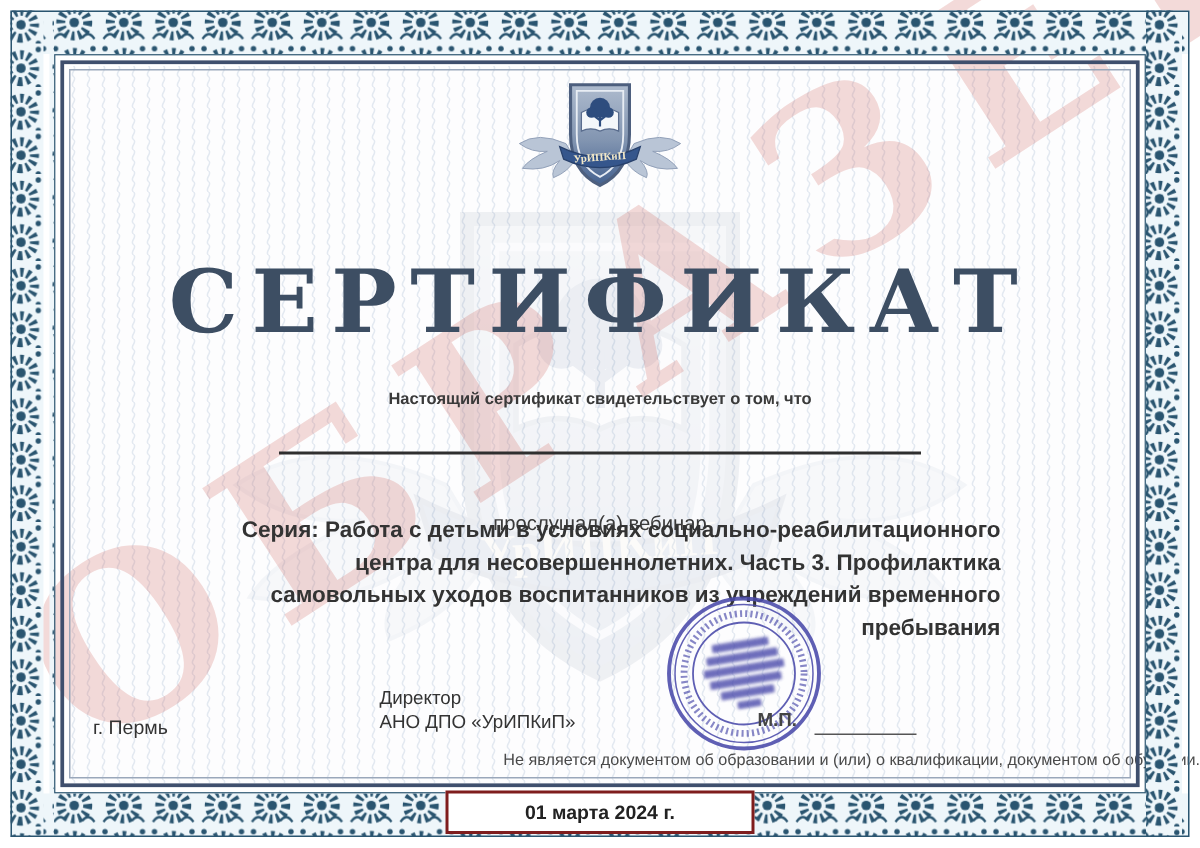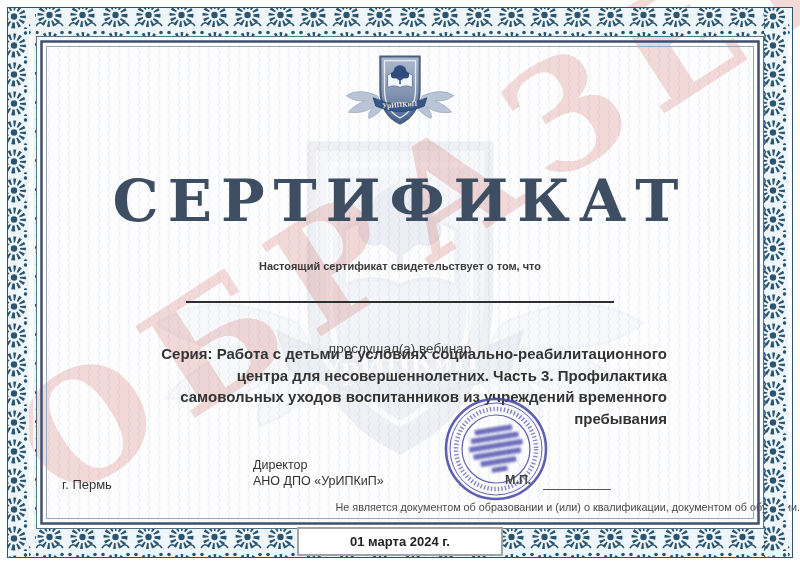--- a/index.html
+++ b/index.html
@@ -55,21 +55,21 @@
 
   .city{left:62px;top:477px;font-size:13px;color:#333333;}
   .director{left:253px;top:458px;text-align:left;font-size:12.5px;
     line-height:15.5px;color:#333333;}
   .stamp{left:441px;top:394px;opacity:0.88;}
   .mp{left:505px;top:473px;font-size:12.5px;color:#444444;font-weight:bold;}
   .sig-line{left:543px;top:489px;width:68px;border-top:1.5px solid #555555;}
   .footer-note{top:501px;font-size:10.8px;color:#4a4a4a;text-align:right;}
 
   .date-box{top:527px;left:50%;transform:translateX(-50%);width:206px;height:29px;
-    z-index:6;background:#ffffff;border:2px solid #a3a3a3;
+    z-index:6;background:#ffffff;border:2px solid #7f1d1d;
     display:flex;align-items:center;justify-content:center;
     font-size:13px;font-weight:bold;color:#222222;}
 </style>
 </head>
 <body>
 
 <div class="cert">
 
   <svg class="waves" width="712" height="478">
     <defs>

